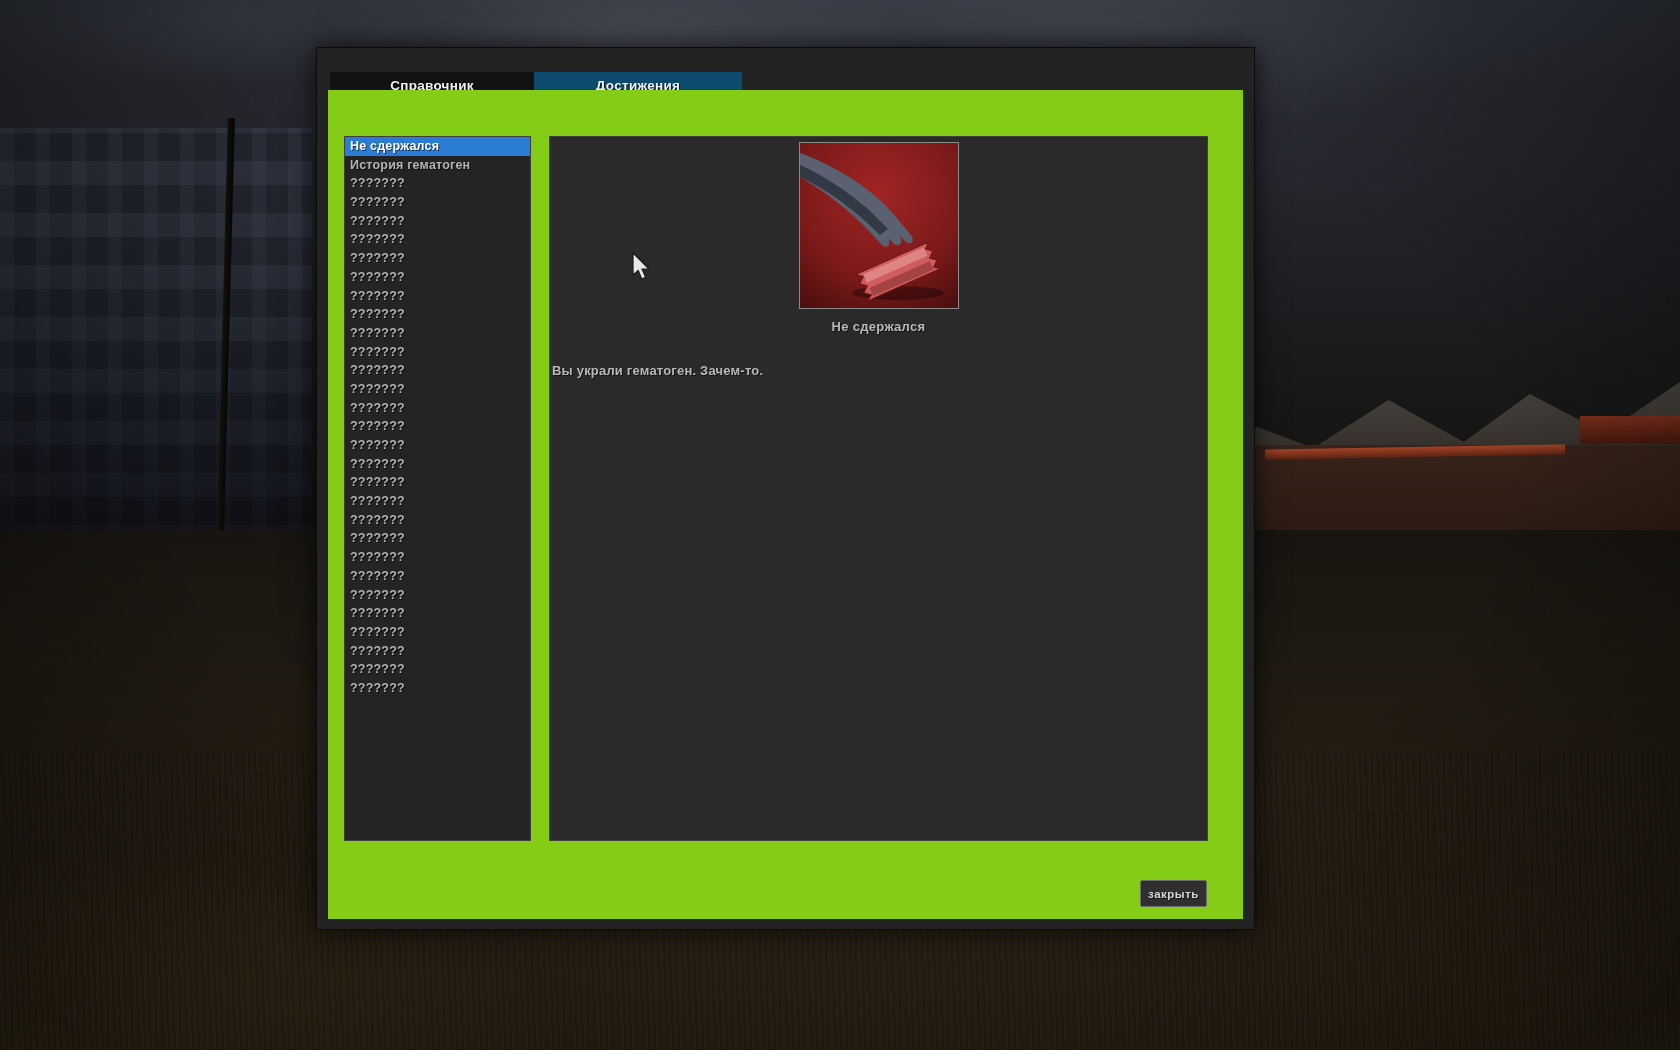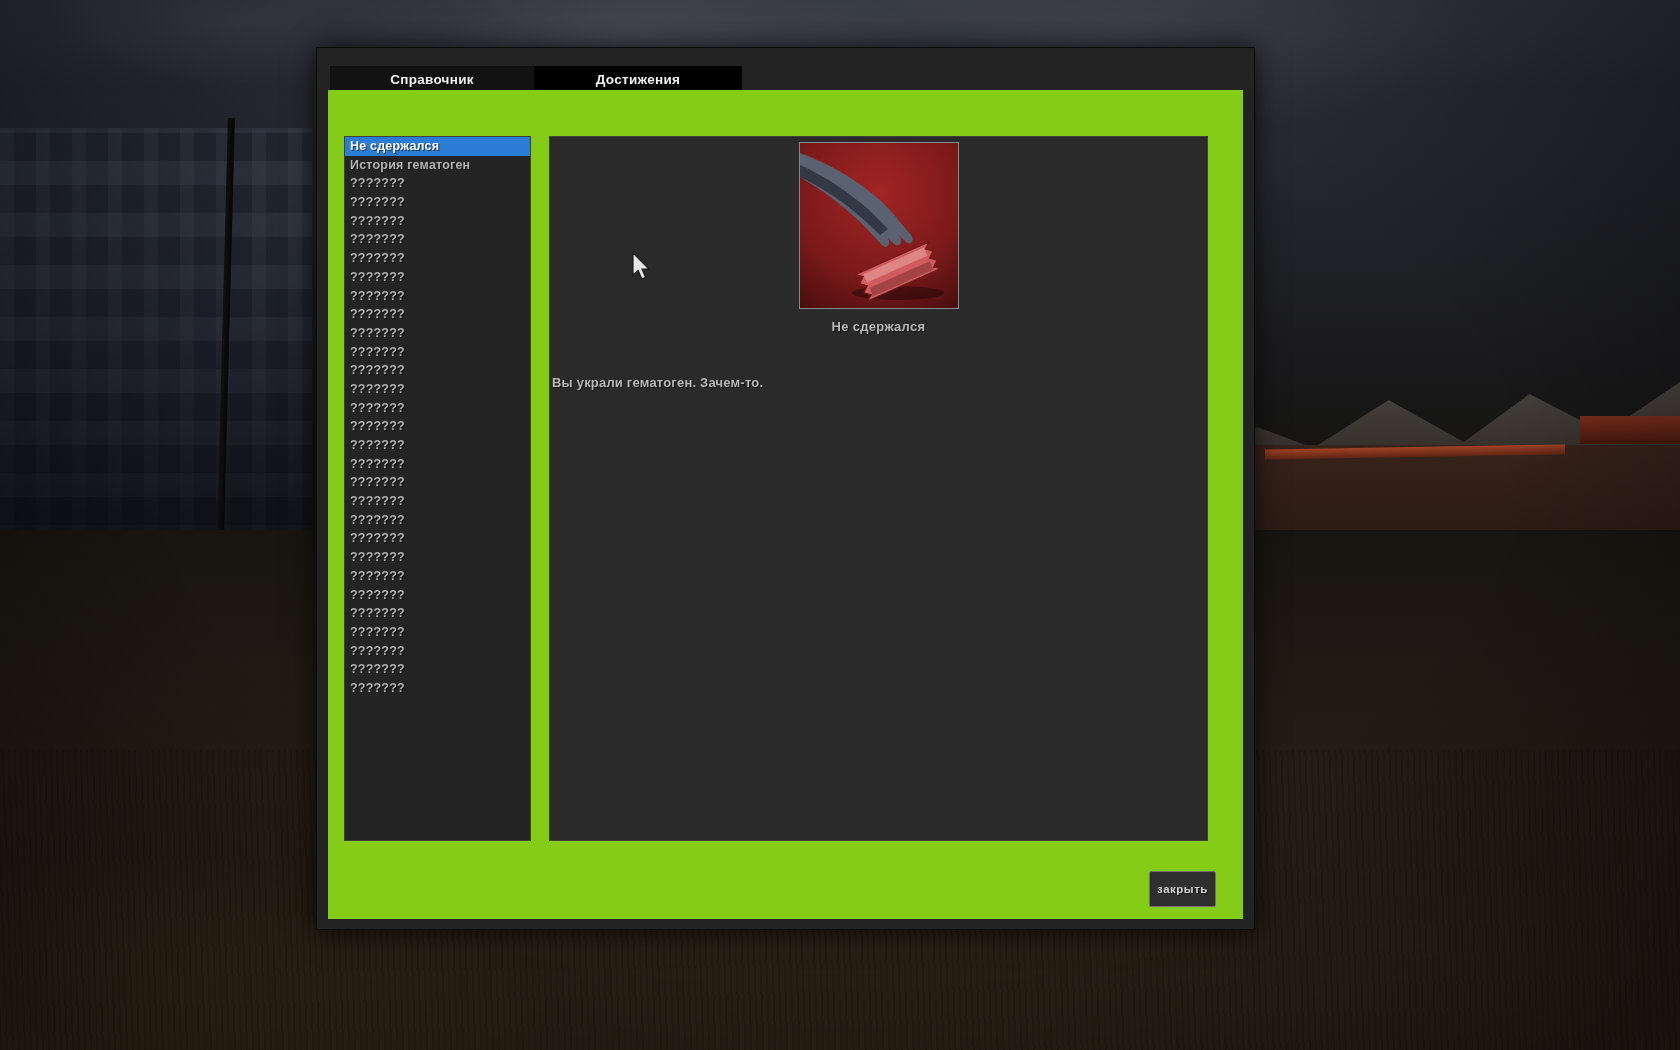--- a/index.html
+++ b/index.html
@@ -60,28 +60,28 @@
   }
   .vignette{
     position:absolute;inset:0;pointer-events:none;
     background:radial-gradient(1200px 720px at 50% 45%, transparent 55%, rgba(0,0,0,0.55) 100%);
   }
   
   .dialog{
     position:absolute;left:316px;top:47px;width:939px;height:883px;box-sizing:border-box;
     background:#232323;border:1px solid #0b0b0b;box-shadow:0 0 26px rgba(0,0,0,0.75);
   }
-  .tabs{position:absolute;left:13px;top:18px;height:27px;display:flex;}
+  .tabs{position:absolute;left:13px;top:24px;height:27px;display:flex;}
   .tab{
     height:27px;line-height:27px;text-align:center;
     font-size:13.5px;font-weight:700;color:#f2f2f2;letter-spacing:.3px;
     text-shadow:1px 1px 1px rgba(0,0,0,0.7);cursor:pointer;
   }
   .tab.inactive{width:204px;background:#121212;}
-  .tab.active{width:208px;background:#000000;}
+  .tab.active{width:208px;background:#0c4a6e;}
   .panel{position:absolute;left:11px;right:11px;top:42px;bottom:10px;background:#84cc16;}
   .listbox{
     position:absolute;left:16px;top:46px;width:187px;height:705px;box-sizing:border-box;
     background:#242424;border:1px solid #3f3f3f;overflow:hidden;
   }
   .list-item{
     height:18.7px;line-height:18.7px;padding-left:5px;
     font-size:12.5px;font-weight:700;color:#b4b4b4;letter-spacing:.2px;
     text-shadow:1px 1px 0 rgba(0,0,0,0.6);white-space:nowrap;cursor:pointer;
   }
@@ -97,24 +97,23 @@
   .icon-wrap svg{display:block;width:100%;height:100%;}
   .detail-title{
     position:absolute;top:182px;left:0;width:100%;text-align:center;
     font-size:13px;font-weight:700;color:#b8b8b8;letter-spacing:.3px;
     text-shadow:1px 1px 0 rgba(0,0,0,0.6);
   }
   .detail-desc{
     position:absolute;top:226px;left:2px;
     font-size:13px;font-weight:700;color:#b8b8b8;letter-spacing:.2px;
     text-shadow:1px 1px 0 rgba(0,0,0,0.6);
-    margin-top:12px;
   }
   .close-btn{
-    position:absolute;right:27px;bottom:12px;width:67px;height:36px;
+    position:absolute;right:36px;bottom:12px;width:67px;height:27px;
     background:#2f2f2f;border:1px solid #6e6e6e;border-radius:2px;
     color:#d6d6d6;font-family:inherit;font-size:11.5px;font-weight:700;
     letter-spacing:.5px;text-shadow:1px 1px 0 rgba(0,0,0,0.6);cursor:pointer;
   }
   .cursor{position:absolute;left:632px;top:252px;width:20px;height:30px;z-index:10;pointer-events:none;}
 </style>
 </head>
 <body>
 
 <div class="scene">

